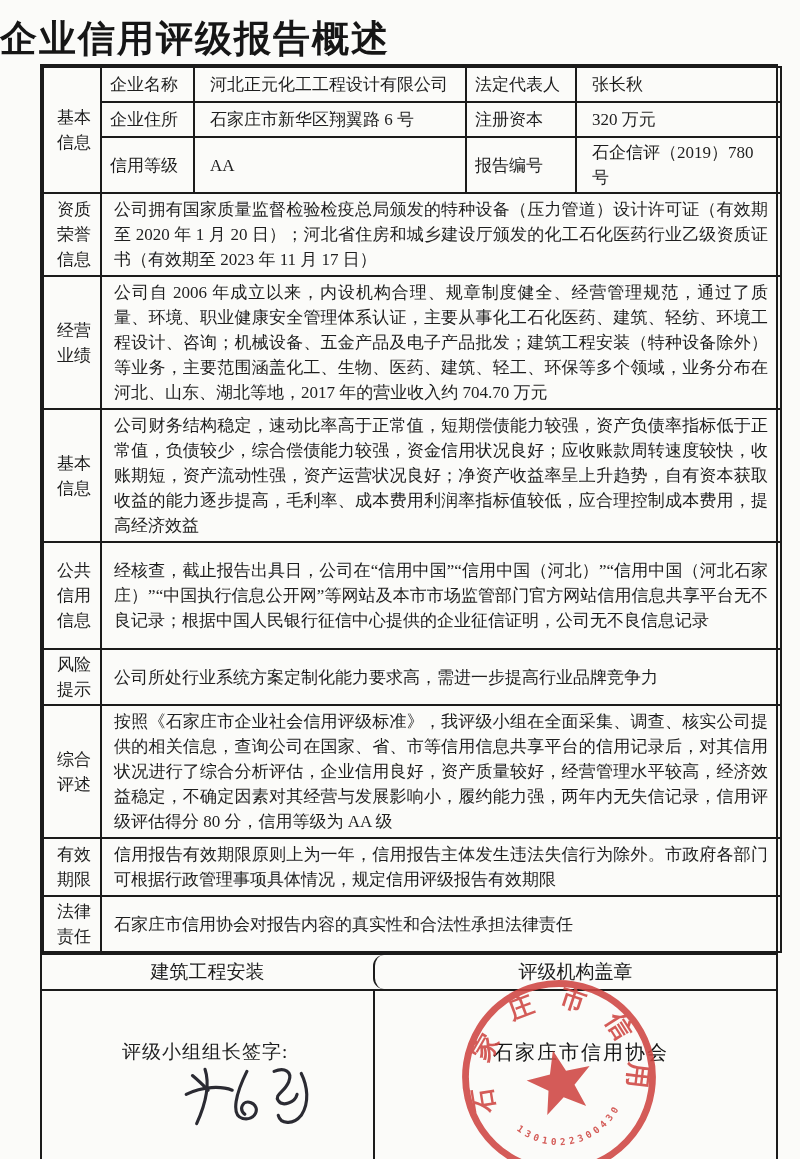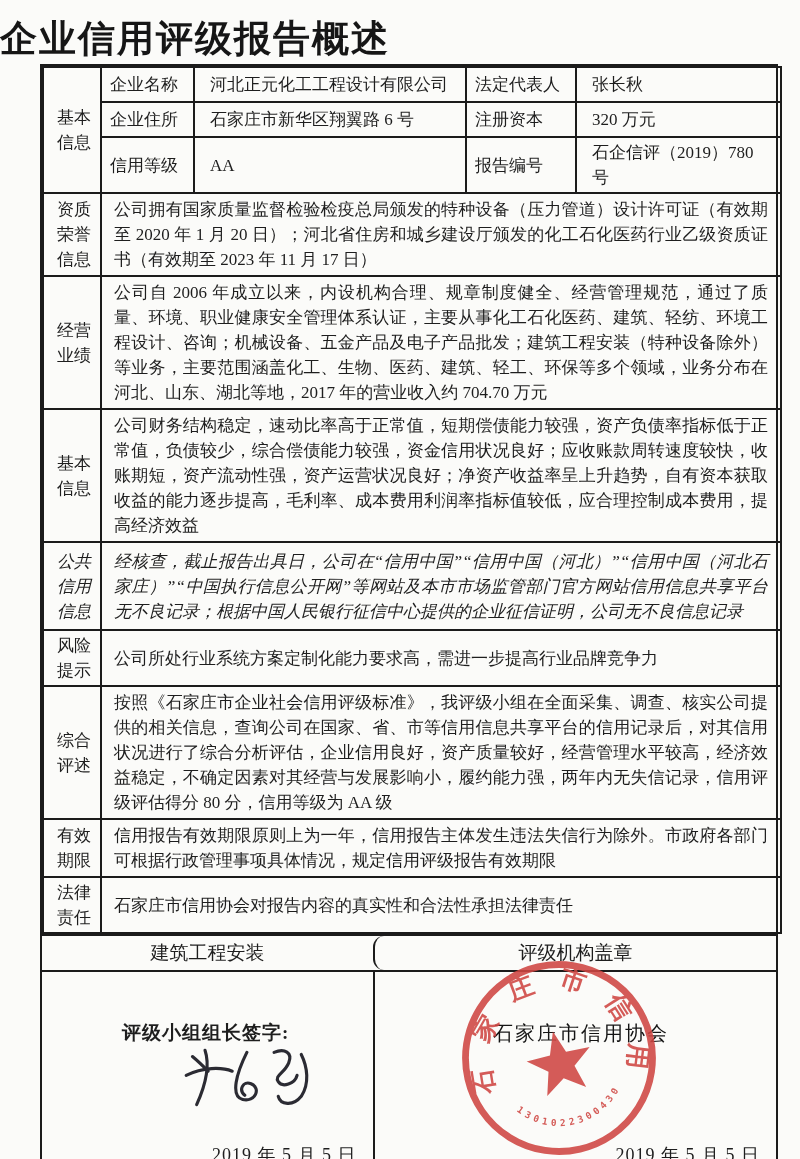--- a/index.html
+++ b/index.html
@@ -35,21 +35,21 @@
   }
   td.lbl{padding:2px 8px;font-size:18px;}
   td.val{padding:2px 15px;font-size:17.5px;}
   td.txt{
     text-align:justify;padding:3px 12px;vertical-align:middle;
   }
   tr.basic{height:35px;}
   tr.r-quals{height:78px;}
   tr.r-perf{height:131px;}
   tr.r-fin{height:125px;}
-  tr.r-pub{height:88px;font-style:italic;}
+  tr.r-pub{height:107px;}
   tr.r-risk{height:52px;}
   tr.r-sum{height:131px;}
   tr.r-valid{height:56px;margin-top:48px;}
   tr.r-legal{height:46px;}
 
   
   .fhead{
     display:grid;grid-template-columns:331px 1fr;
     border-top:2px solid #1b1b1b;
   }
@@ -57,21 +57,21 @@
     text-align:center;font-size:19px;line-height:34px;height:34px;
   }
   .fh-right{border-left:2px solid #1b1b1b;border-radius:11px;}
   .fbody{
     display:grid;grid-template-columns:331px 1fr;
     border-top:2px solid #1b1b1b;height:203px;
   }
   .fcell-left{position:relative;}
   .fcell-right{position:relative;border-left:2px solid #1b1b1b;}
   .leader-label{
-    position:absolute;left:80px;top:48px;font-size:19px;letter-spacing:1px;font-weight:bold;
+    position:absolute;left:80px;top:48px;font-size:19px;letter-spacing:1px;
   }
   .signature{position:absolute;left:138px;top:72px;width:140px;height:68px;}
   .fdate{position:absolute;font-size:18px;letter-spacing:1px;}
   .fdate.l{left:170px;bottom:8px;}
   .fdate.r{right:16px;bottom:8px;}
   .org-overlay{
     position:absolute;left:118px;top:48px;z-index:1;
     font-size:20px;letter-spacing:2px;color:#141414;white-space:nowrap;
   }
   .stamp{

